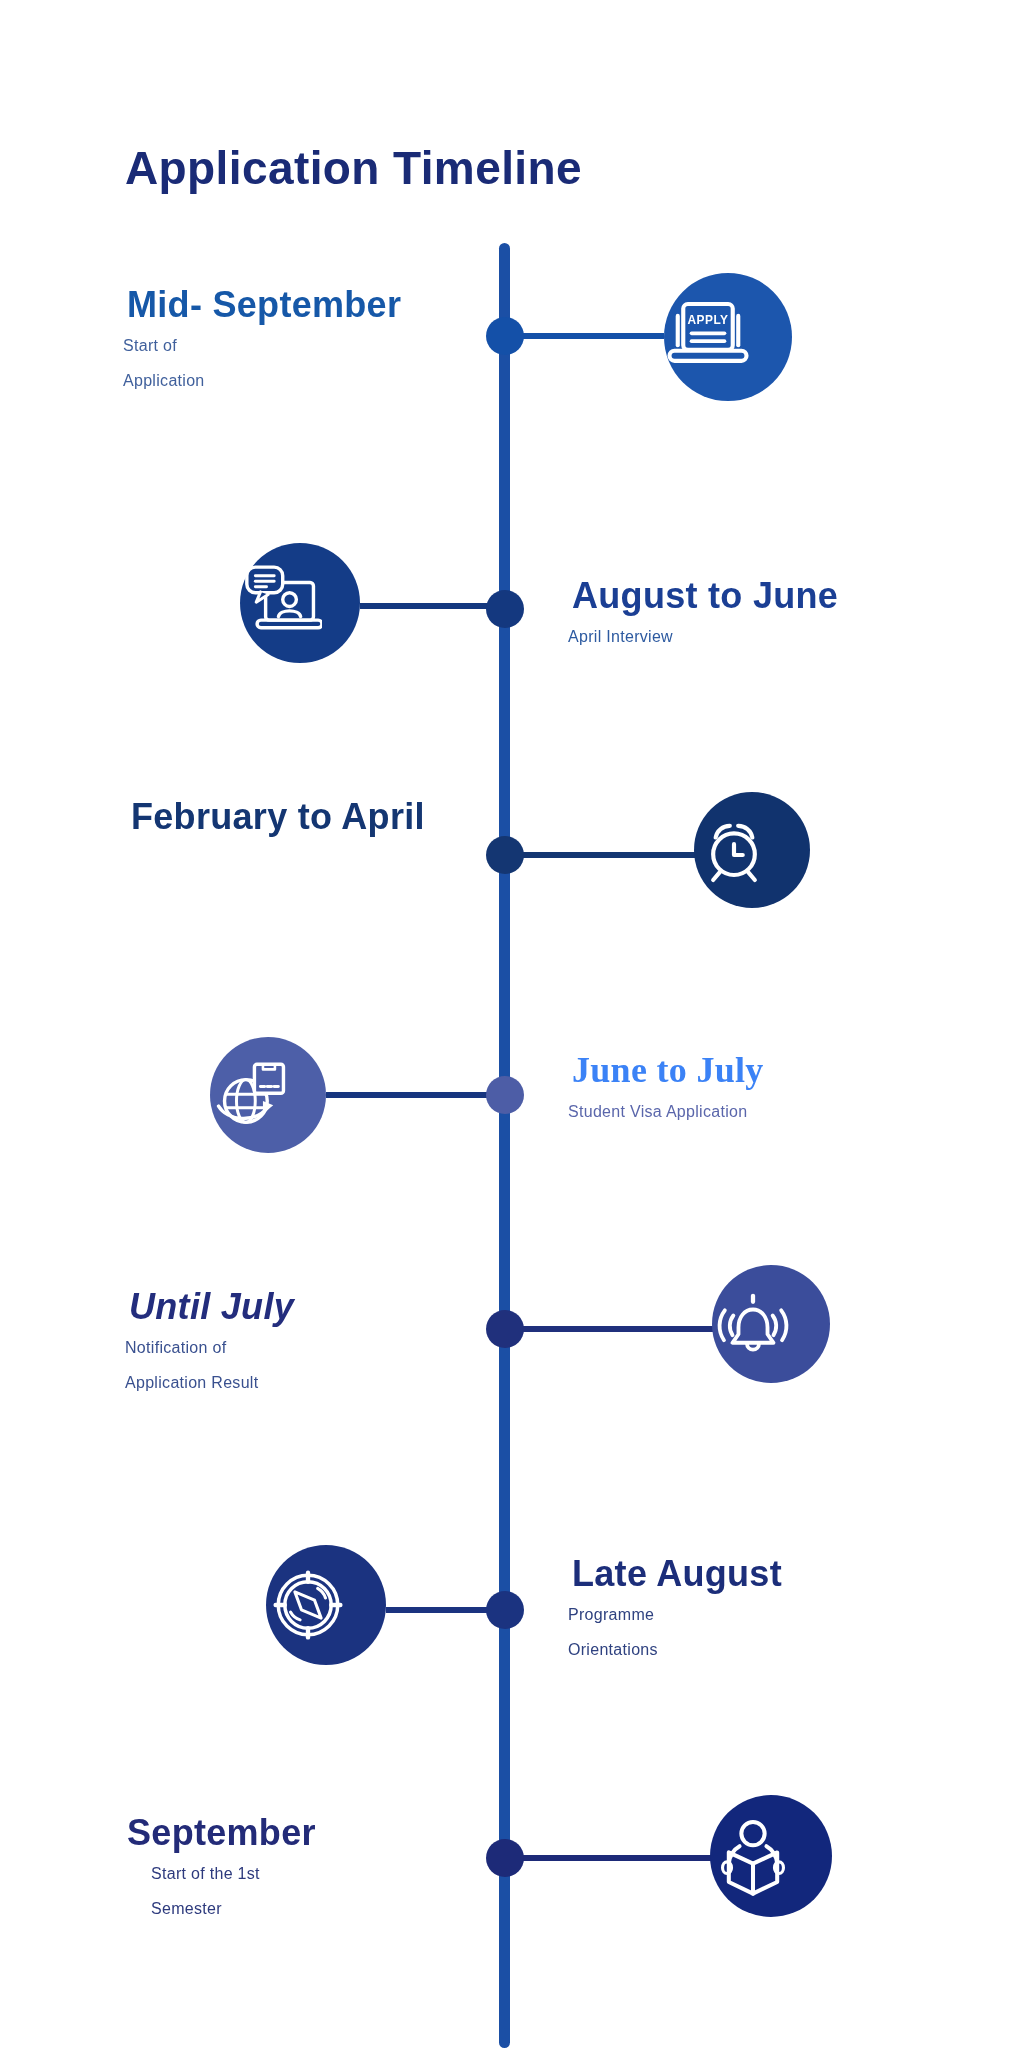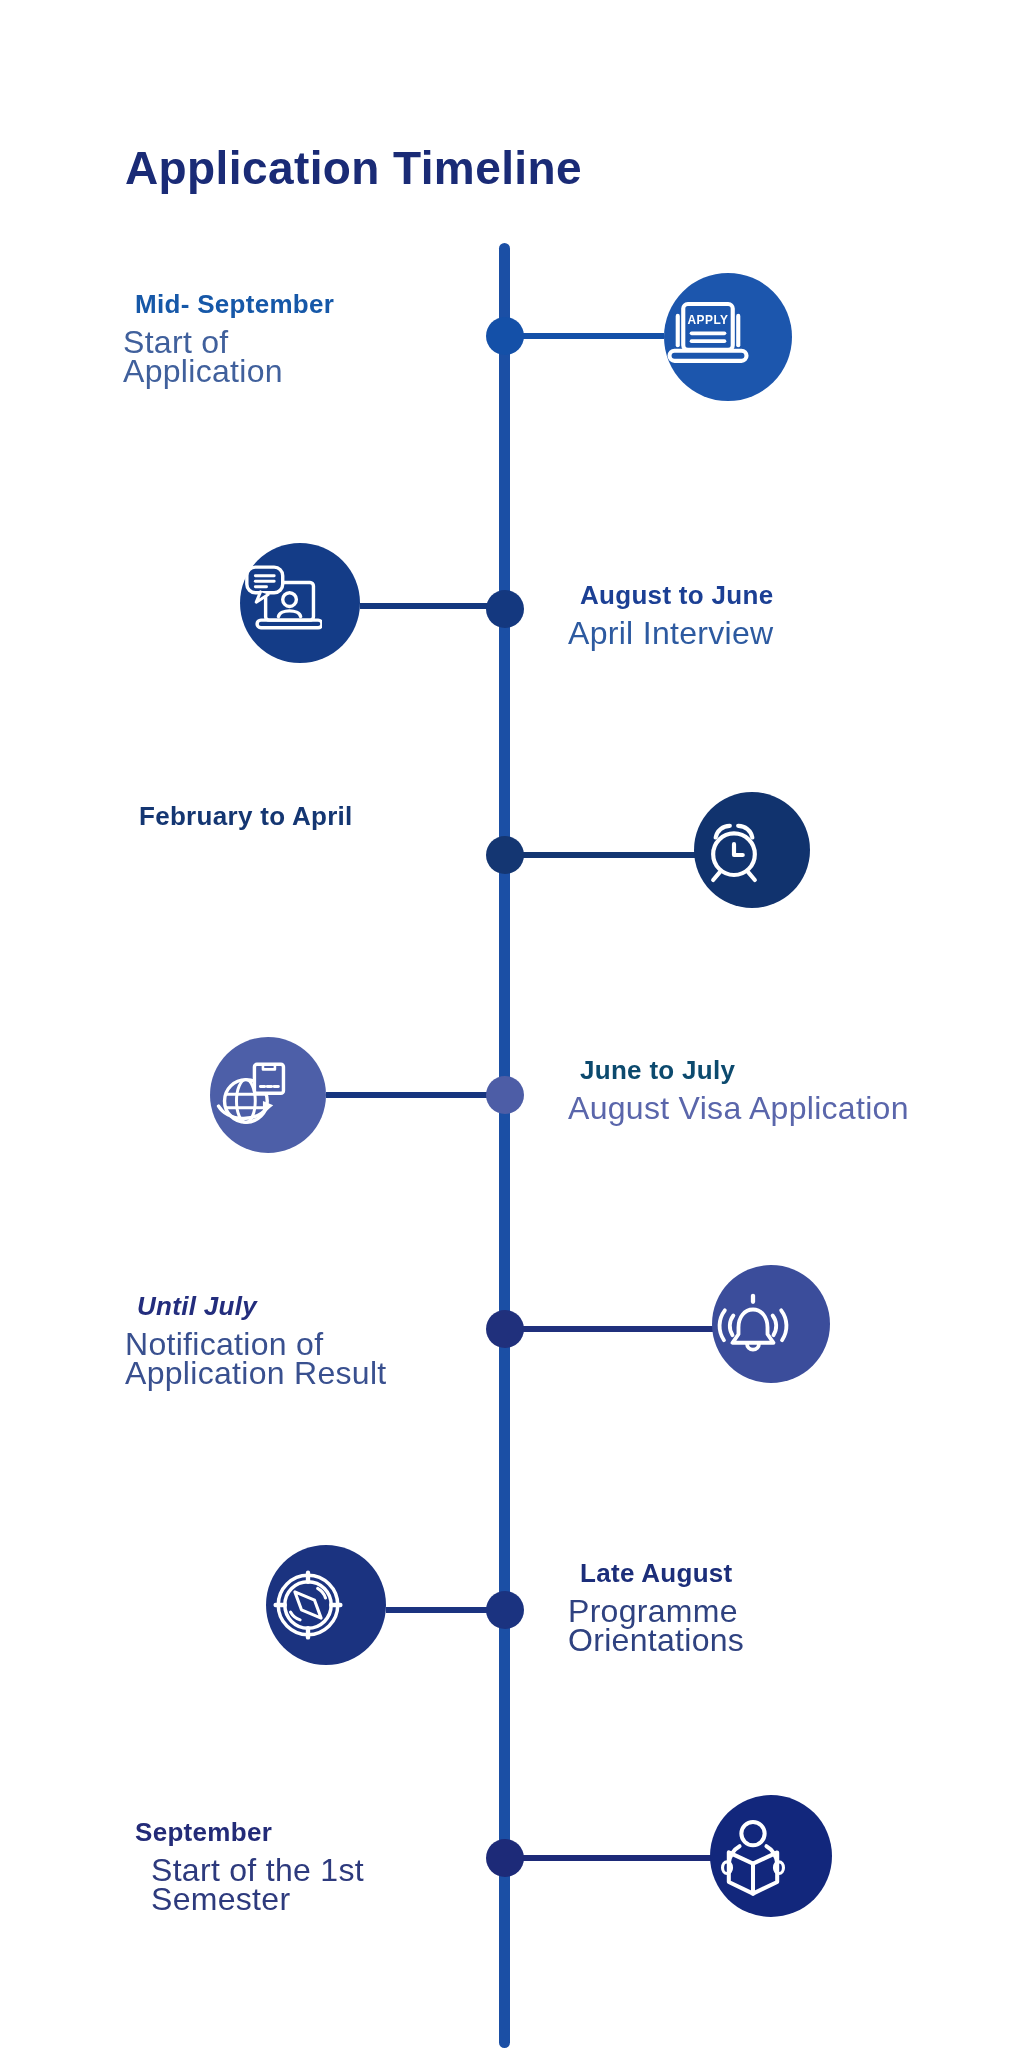--- a/index.html
+++ b/index.html
@@ -9,23 +9,23 @@
       letter-spacing:.4px;}
   .timeline-line{position:absolute;left:499px;top:243px;width:11px;height:1805px;
       border-radius:6px;}
   .node{position:absolute;width:38px;height:38px;border-radius:50%;
       transform:translate(-50%,-50%);}
   .connector{position:absolute;height:6px;transform:translateY(-50%);}
   .icon-circle{position:absolute;border-radius:50%;transform:translate(-50%,-50%);
       display:flex;align-items:center;justify-content:flex-start;}
   .icon-circle svg{display:block;}
   .text-block{position:absolute;}
-  .date{font-size:26px;font-weight:700;line-height:35px;letter-spacing:.3px;
-      margin:0 0 6px 12px;}
-  .desc{font-size:32px;line-height:29px;letter-spacing:.3px;white-space:pre-line;}
+  .date{font-size:36px;font-weight:700;line-height:35px;letter-spacing:.3px;
+      margin:0 0 6px 4px;}
+  .desc{font-size:16px;line-height:35px;letter-spacing:.3px;white-space:pre-line;}
   .ms{display:contents;}
   
   .n1{left:505px;top:336px}.c1{left:505px;top:336px;width:159px}
   .i1{left:728px;top:337px;width:128px;height:128px}
   .t1{left:123px;top:287px;width:380px}
   .n2{left:505px;top:609px}.c2{left:360px;top:606px;width:145px}
   .i2{left:300px;top:603px;width:120px;height:120px}
   .t2{left:568px;top:578px;width:420px}
   .n3{left:505px;top:855px}.c3{left:505px;top:855px;width:190px}
   .i3{left:752px;top:850px;width:116px;height:116px}
@@ -127,22 +127,22 @@
       <path d="M19,47 H65" stroke-width="3.5"></path>
       <path d="M19,63 H65" stroke-width="3.5"></path>
       <rect x="52" y="12" width="34" height="34" rx="3" style="fill: rgb(77, 95, 168);"></rect>
       <rect x="62" y="12" width="14" height="6" stroke-width="3"></rect>
       <path d="M59,38 h5 M67,38 h5 M75,38 h5" stroke-width="3.5"></path>
       <path d="M10,61 C20,78 52,82 68,62"></path>
       <path d="M62,55 L74,60 L62,70 Z" fill="#fff" stroke="none"></path>
     </svg>
   </div>
   <div class="text-block t4">
-    <div class="date" style="color: #0c4a6e;">June to July</div>
-    <div class="desc" style="color: rgb(90, 102, 171);">August Visa Application</div>
+    <div class="date" style="color: #3b82f6; font-family: Liberation Serif, serif;">June to July</div>
+    <div class="desc" style="color: rgb(90, 102, 171);">Student Visa Application</div>
   </div>
 </div>
 
 
 <div class="ms">
   <div class="connector c5" style="background-color: rgb(32, 48, 124);"></div>
   <div class="node n5" style="background-color: rgb(32, 48, 124);"></div>
   <div class="icon-circle i5" style="background-color: rgb(59, 77, 155);">
     <svg width="82" height="82" viewBox="0 0 96 96" fill="none" stroke="#fff" stroke-width="4.5" stroke-linecap="round" stroke-linejoin="round">
       <path d="M48,15 v7" stroke-width="5"></path>

